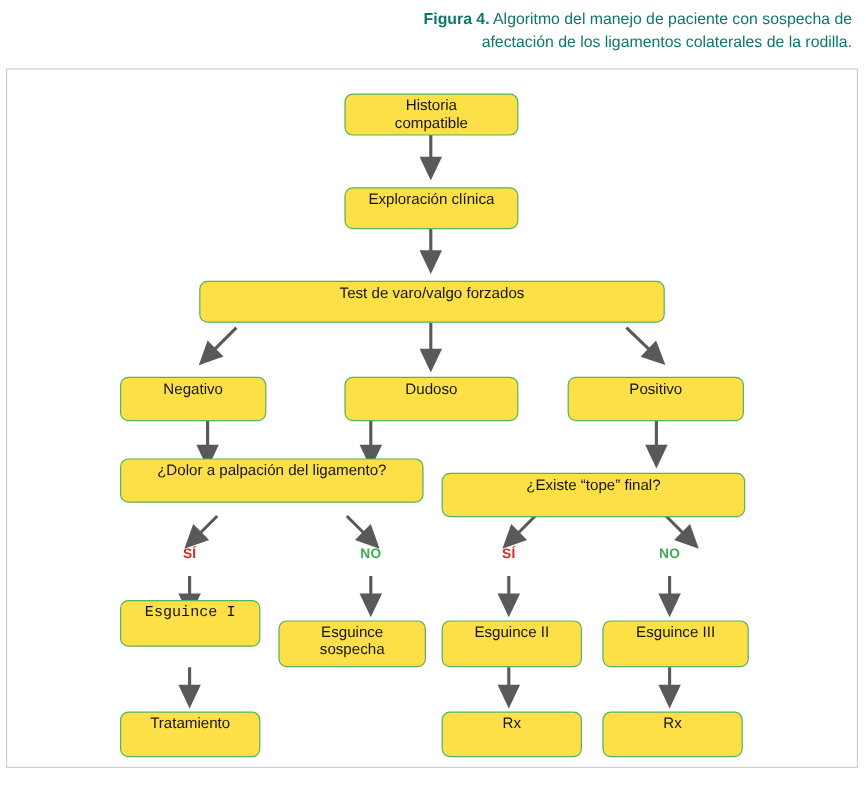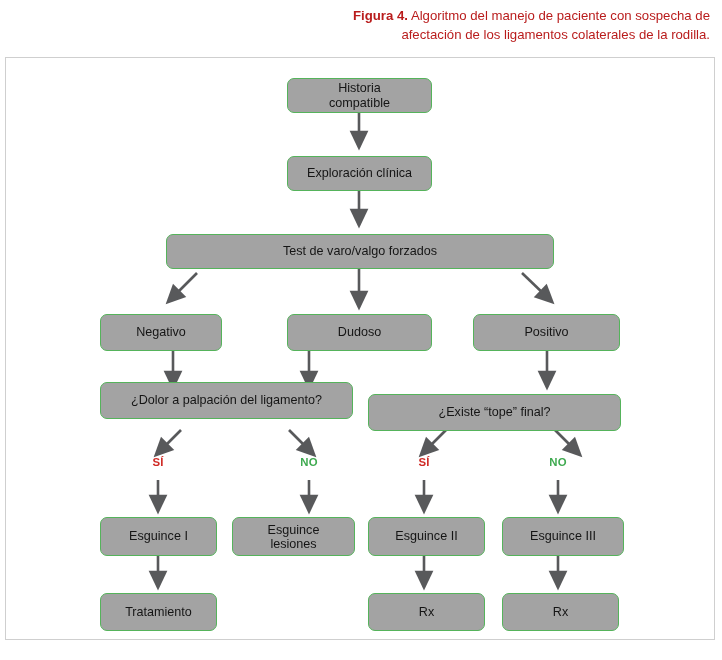--- a/index.html
+++ b/index.html
@@ -16,21 +16,21 @@
   }
 
   
   .caption {
     width: 722px;
     padding: 6px 12px 8px 0;
     box-sizing: border-box;
     text-align: right;
     font-size: 13.2px;
     line-height: 19px;
-    color: #b91c1c;
+    color: #0f766e;
   }
   .caption .fig-label { font-weight: bold; }
 
   
   .frame {
     position: absolute;
     left: 5px;
     top: 57px;
     width: 710px;
     height: 583px;
@@ -47,23 +47,22 @@
     width: 710px;
     height: 583px;
   }
 
   
   .node {
     position: absolute;
     box-sizing: border-box;
     border: 1.6px solid #55b35b;
     border-radius: 7px;
-    background: #a3a3a3;
+    background: #fde047;
     display: flex;
-    align-items: center;
     justify-content: center;
     text-align: center;
     font-size: 12.6px;
     line-height: 14.5px;
     color: #151515;
     padding: 2px 18px;
   }
   .node.two-line { line-height: 14px; }
 
   
@@ -172,28 +171,28 @@
     </div>
 
     <div class="node" style="left:94px; top:324px; width:253px; height:37px;">
       <span>¿Dolor a palpación del ligamento?</span>
     </div>
 
     <div class="node" style="left:362px; top:336px; width:253px; height:37px;">
       <span>¿Existe “tope” final?</span>
     </div>
 
-    <div class="node" style="left:94px; top:459px; width:117px; height:39px;">
+    <div class="node" style="left:94px; top:442px; width:117px; height:39px;font-family:Liberation Mono, monospace;">
       <span>Esguince I</span>
     </div>
 
     <div class="node two-line" style="left:226px; top:459px; width:123px; height:39px;">
       <span>
         <span>Esguince</span><br>
-        <span>lesiones</span>
+        <span>sospecha</span>
       </span>
     </div>
 
     <div class="node" style="left:362px; top:459px; width:117px; height:39px;">
       <span>Esguince II</span>
     </div>
 
     <div class="node" style="left:496px; top:459px; width:122px; height:39px;">
       <span>Esguince III</span>
     </div>

